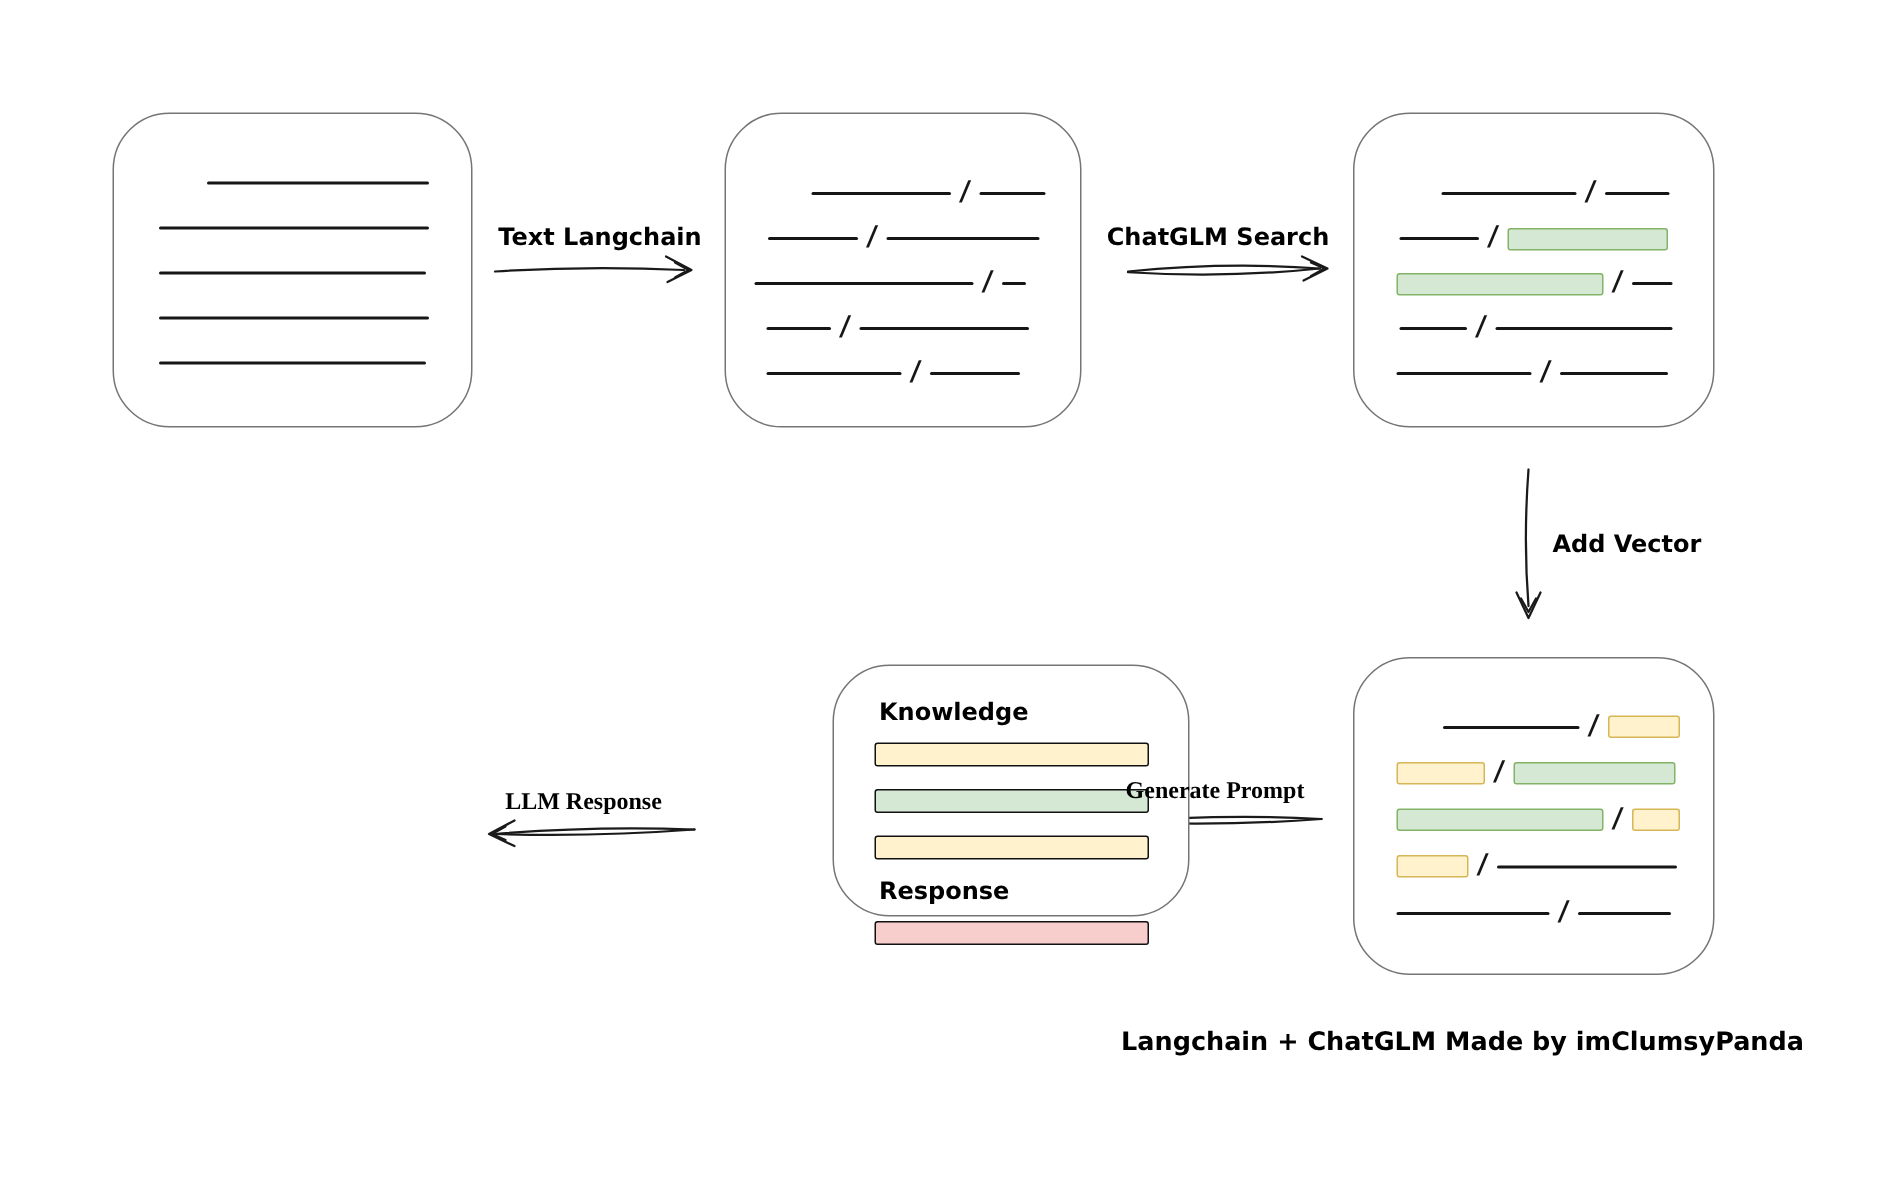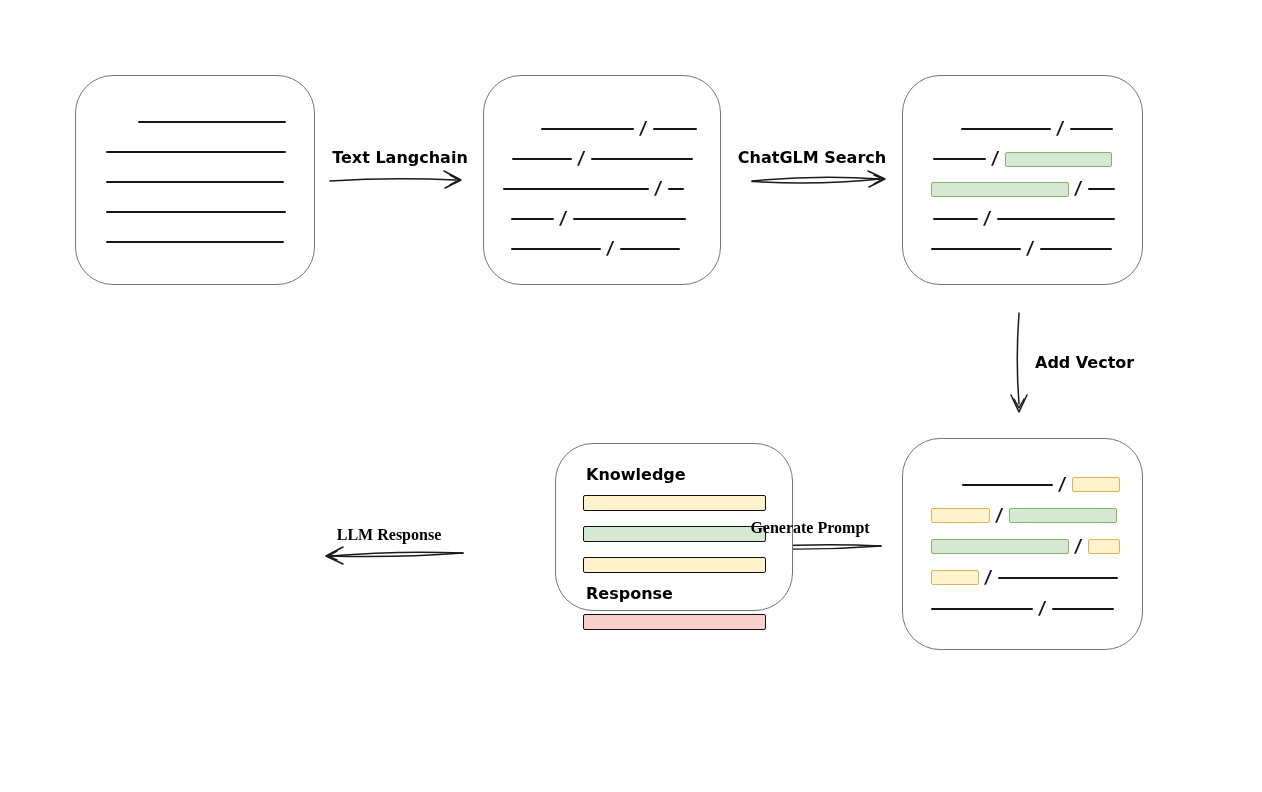--- a/index.html
+++ b/index.html
@@ -217,14 +217,15 @@
       </div>
   </div>
 
 
   <div class="arrow-label" id="lbl-text-splitter">Text Langchain</div>
   <div class="arrow-label" id="lbl-vector-search">ChatGLM Search</div>
   <div class="arrow-label" id="lbl-add-context">Add Vector</div>
   <div class="arrow-label" id="lbl-generate-prompt">Generate Prompt</div>
   <div class="arrow-label" id="lbl-llm-response">LLM Response</div>
 
+  <div class="footer">Langchain + ChatGLM Made by imClumsyPanda</div>
 
 </div>
 
 </body></html>

